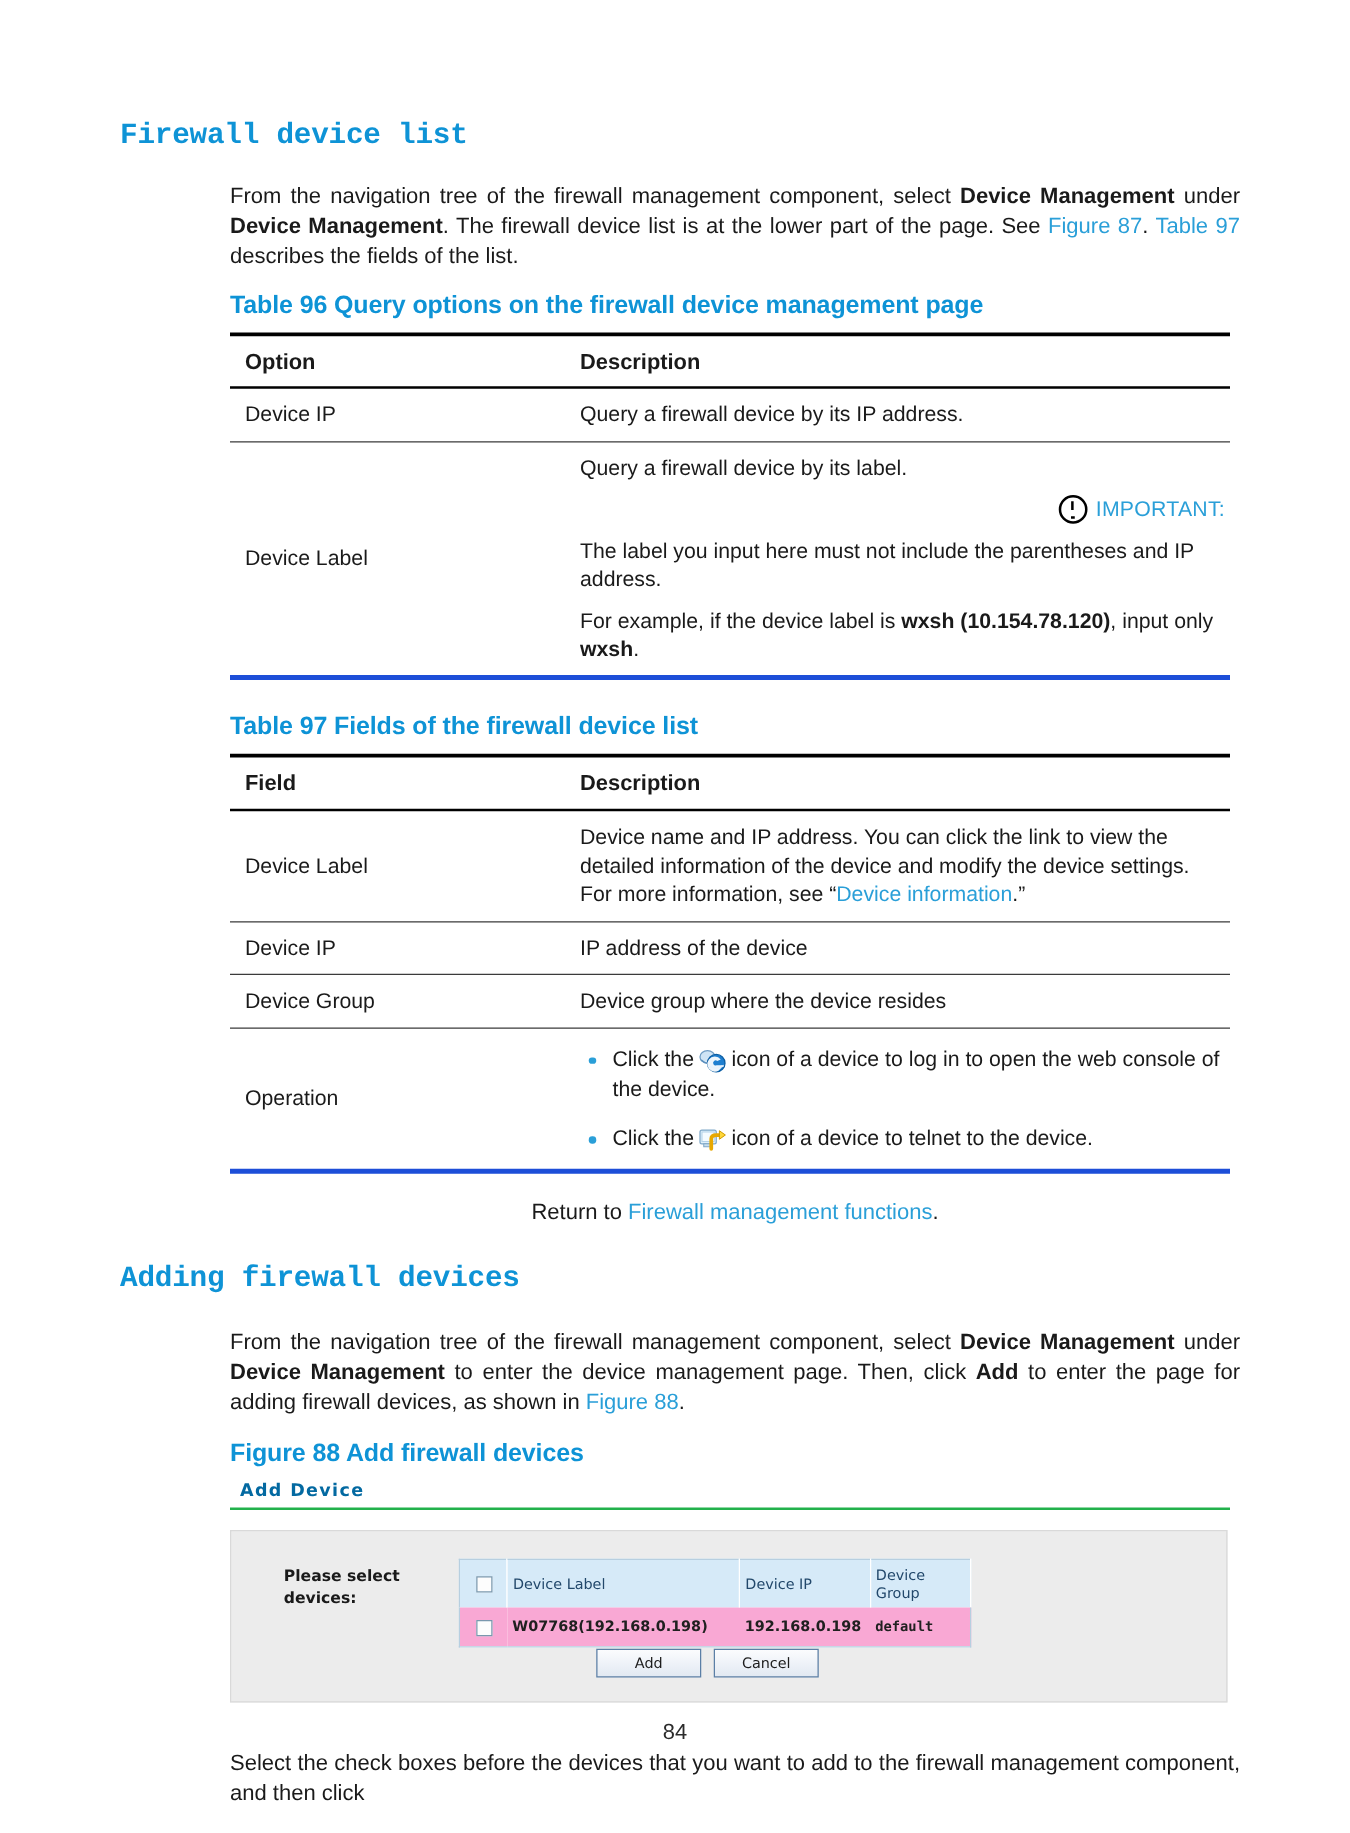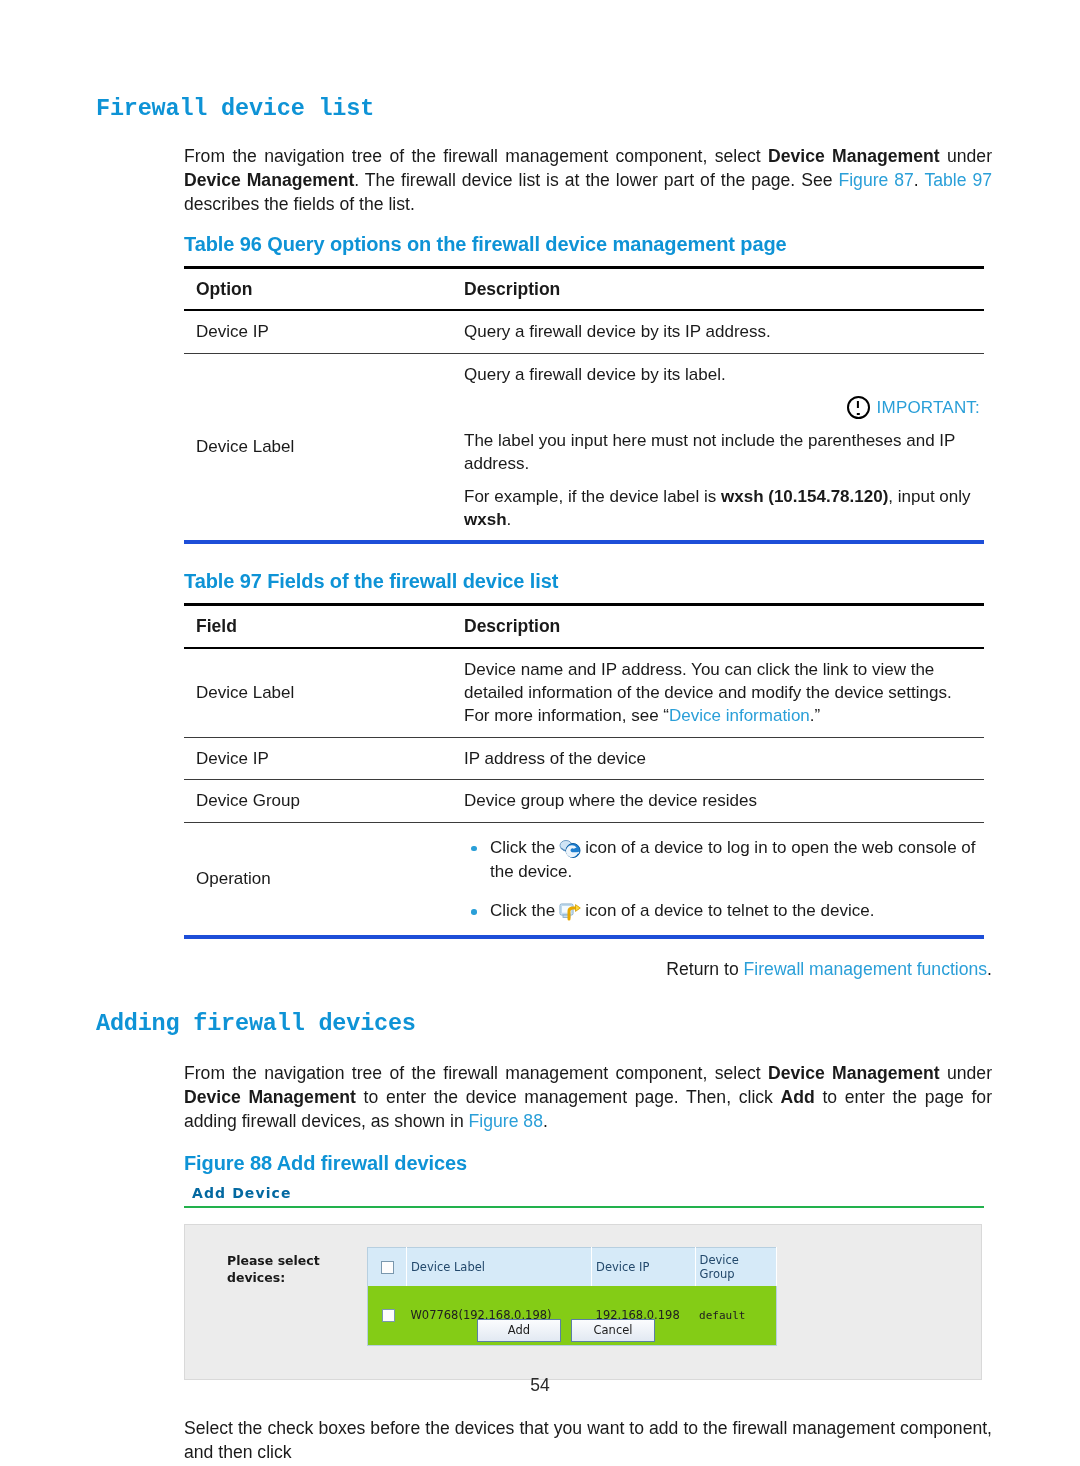--- a/index.html
+++ b/index.html
@@ -52,21 +52,21 @@
     margin-left: 88px;
   }
   p.body {
     font-size: 17.6px;
     line-height: 1.37;
     margin: 0 0 16px 0;
     text-align: justify;
     text-justify: inter-word;
     color: #1a1a1a;
   }
-  p.body.last { text-align: right; }
+  p.body.last { text-align: center; }
   b, strong { font-weight: bold; }
   .link {
     color: #2a9fd8;
   }
 
   
   table.doc-table {
     border-collapse: collapse;
     width: 800px;
     margin: 0 0 4px 0;
@@ -191,21 +191,21 @@
   .shot-rule {
     height: 2px;
     background: #22b14c;
     width: 800px;
   }
   .shot-body {
     margin-top: 16px;
     background: #ececec;
     border: 1px solid #d9d9d9;
     width: 798px;
-    height: 156px;
+    height: 138px;
     box-sizing: border-box;
     position: relative;
   }
   .shot-label {
     position: absolute;
     left: 42px;
     top: 28px;
     font-size: 12.5px;
     font-weight: bold;
     color: #1a1a1a;
@@ -226,25 +226,26 @@
     background: #d6eaf8;
     color: #22486b;
     font-weight: normal;
     text-align: left;
     font-size: 11.5px;
     padding: 5px 4px;
     border-right: 1px solid #ffffff;
     height: 19px;
   }
   .dev-table td {
-    padding: 20px 4px;
+    padding: 6px 4px;
     font-size: 11.5px;
     color: #202020;
-    background: #84cc16;
+    background: #f9a8d4;
     height: 19px;
+    font-weight: bold;
   }
   .dev-table td.mono, .dev-table th.mono {
     font-family: "DejaVu Sans Mono", monospace;
     font-size: 11px;
   }
   .col-check { width: 30px; text-align: center !important; padding-left: 6px !important; }
   .col-label { width: 190px; }
   .col-ip    { width: 105px; }
   .col-group { width: 85px; }
   .cbx {
@@ -425,14 +426,14 @@
         <div class="shot-buttons">
           <div class="shot-btn">Add</div>
           <div class="shot-btn">Cancel</div>
         </div>
       </div>
     </div>
 
     <p class="body" style="margin-top:36px;"><span>Select the check boxes before the devices that you want to add to the firewall management component, and then click </span></p>
   </div>
 
-  <div class="page-number">54</div>
+  <div class="page-number">84</div>
 </div>
 
 </body></html>

